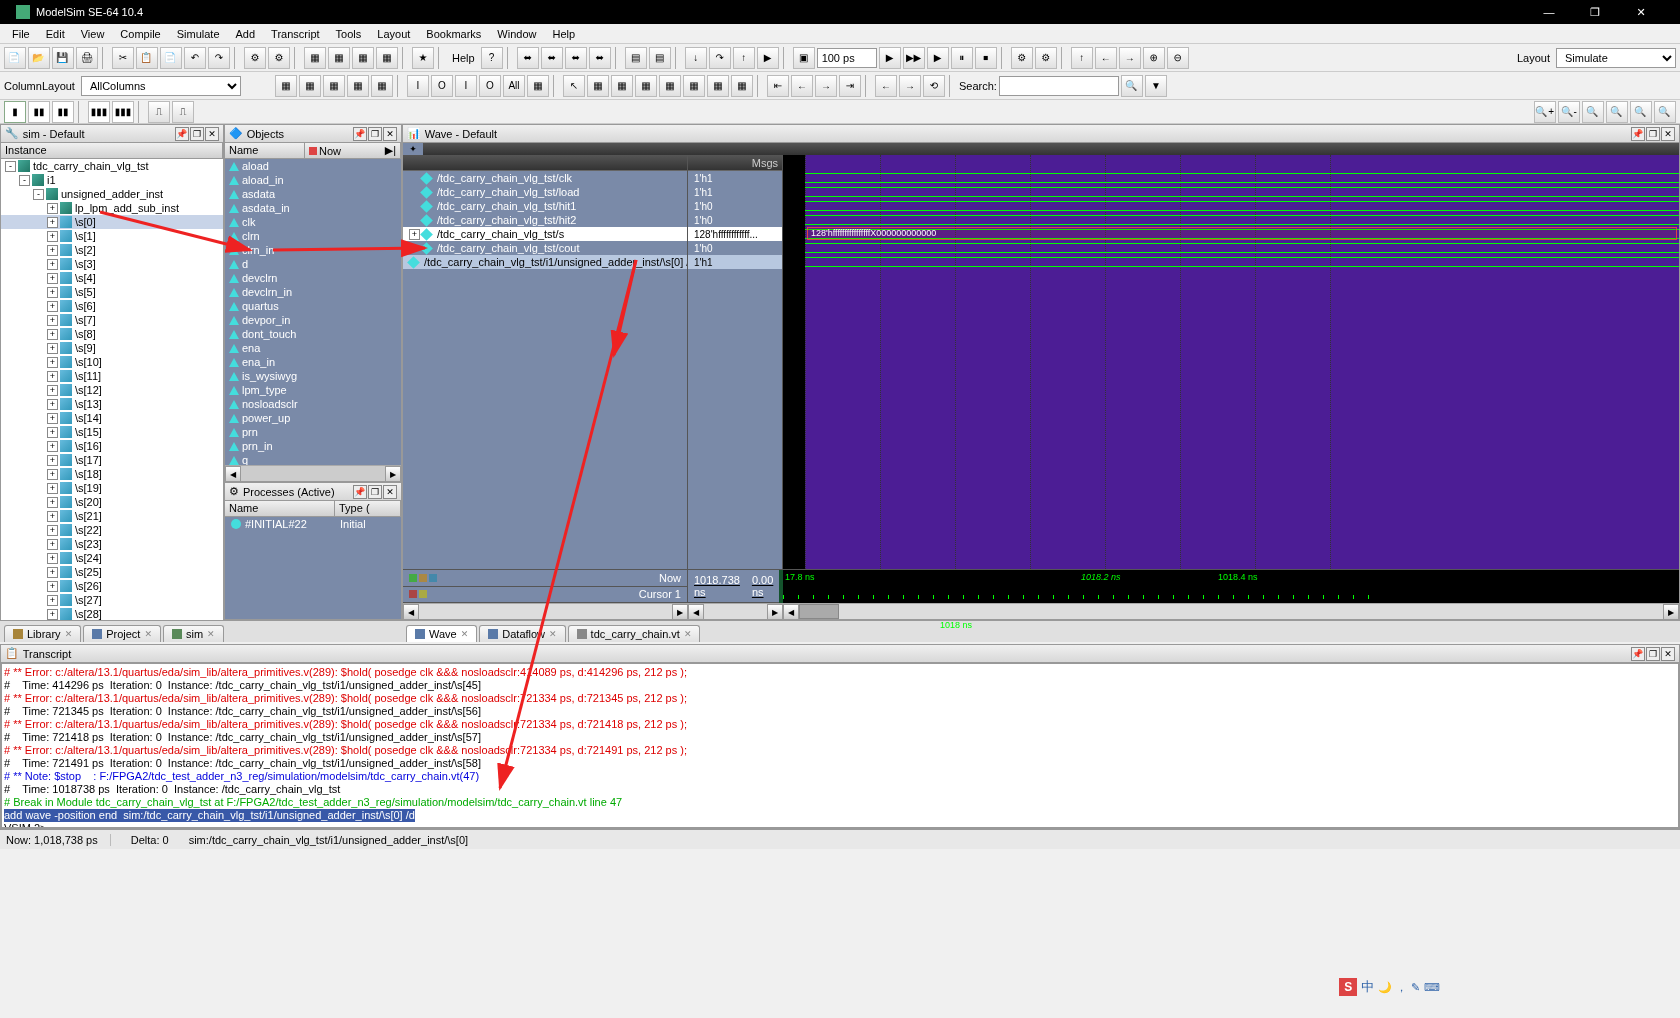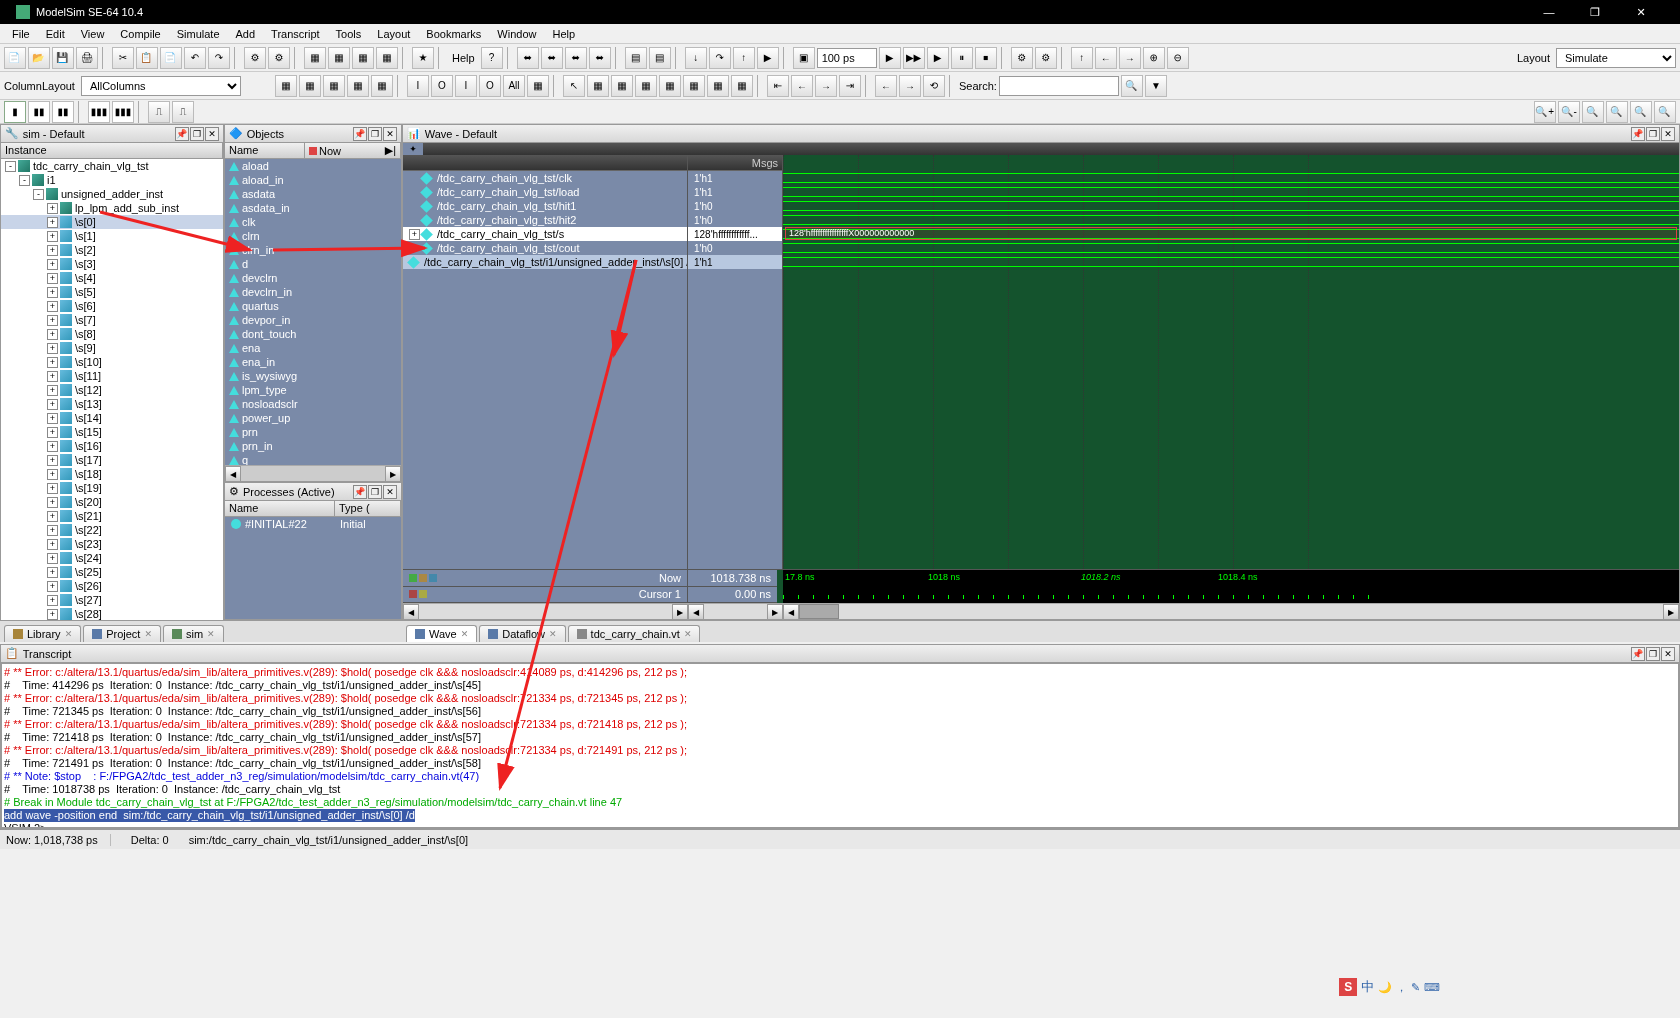--- a/index.html
+++ b/index.html
@@ -36,27 +36,27 @@
 .icon-obj { width: 0; height: 0; border-left: 5px solid transparent; border-right: 5px solid transparent; border-bottom: 9px solid #4dd; margin-right: 3px; }
 .wave-panel { flex: 1; display: flex; flex-direction: column; border: 1px solid #999; }
 .wave-body { flex: 1; display: flex; background: #000; }
 .wave-names { width: 285px; background: #7a8aa8; border-right: 1px solid #555; }
 .wave-values { width: 95px; background: #7a8aa8; border-right: 1px solid #555; }
 .wave-header-row { height: 16px; background: linear-gradient(#555,#333); color: #ccc; display: flex; align-items: center; justify-content: flex-end; padding: 0 4px; border-bottom: 1px solid #666; font-size: 10px; }
 .wave-row { height: 14px; display: flex; align-items: center; padding-left: 6px; color: #fff; font-size: 10px; white-space: nowrap; overflow: hidden; }
 .wave-row.selected { background: #fff; color: #000; }
 .wave-row.selected2 { background: #b8c8e0; color: #000; }
 .wave-diamond { width: 9px; height: 9px; background: #4dd; transform: rotate(45deg); margin-right: 6px; flex-shrink: 0; }
-.wave-canvas { flex: 1; background: #14532d; position: relative; overflow: hidden; }
+.wave-canvas { flex: 1; background: #4c1d95; position: relative; overflow: hidden; margin-left: 22px; }
 .wave-grid-line { position: absolute; top: 0; bottom: 0; width: 1px; border-left: 1px dotted #333; }
 .wave-hline { position: absolute; height: 1px; background: #0f0; }
 .wave-redbox { position: absolute; border: 1px solid #d44; background: rgba(180,40,40,0.15); }
 .wave-footer { height: 34px; background: #7a8aa8; display: flex; border-top: 1px solid #555; }
 .wave-footer-left { width: 285px; border-right: 1px solid #555; display: flex; flex-direction: column; }
-.wave-footer-mid { width: 95px; border-right: 6px solid #14532d; display: flex; flex-direction: column; }
+.wave-footer-mid { width: 95px; border-right: 4px solid #14532d; display: flex; flex-direction: row; text-decoration: underline; }
 .wave-footer-cell { flex: 1; display: flex; align-items: center; justify-content: flex-end; padding: 0 6px; color: #fff; font-size: 10px; border-bottom: 1px solid #555; }
 .wave-ruler { flex: 1; background: #000; position: relative; }
 .wave-ruler-label { position: absolute; color: #0f0; font-size: 9px; top: 2px; }
 .tabs-row { height: 22px; background: #e0e0e0; display: flex; align-items: flex-end; border-top: 1px solid #999; padding-left: 4px; gap: 2px; }
 .tab { background: linear-gradient(#f8f8f8,#e0e0e0); border: 1px solid #999; border-bottom: none; padding: 2px 8px; display: flex; align-items: center; gap: 4px; font-size: 11px; border-radius: 3px 3px 0 0; }
 .tab.active { background: #fff; }
 .tab-close { font-size: 9px; color: #888; }
 .transcript { border: 1px solid #999; background: #fff; font-family: 'Courier New', monospace; font-size: 11px; overflow: auto; height: 165px; padding: 2px; }
 .transcript-line { white-space: pre; line-height: 13px; }
 .tr-error { color: #d00; }
@@ -677,21 +677,21 @@
       <div class="wave-footer-mid">
         <div class="wave-footer-cell">
             <span>1018.738 ns</span>
           </div>
         <div class="wave-footer-cell">
             <span>0.00 ns</span>
           </div>
       </div>
       <div class="wave-ruler" id="wave-ruler">
           <div class="wave-ruler-label" style="left: 2px;">17.8 ns</div>
-          <div class="wave-ruler-label" style="left: 145px;">1018 ns</div>
+          <div class="wave-ruler-label" style="left: 157px; margin-top: 48px;">1018 ns</div>
           <div class="wave-ruler-label" style="left: 298px; font-style: italic;">1018.2 ns</div>
           <div class="wave-ruler-label" style="left: 435px;">1018.4 ns</div>
           <div style="position: absolute; bottom: 2px; left: 0px; right: 0px; height: 6px;">
             <div style="position: absolute; left: 0px; width: 1px; height: 4px; background: rgb(0, 255, 0);"></div>
             <div style="position: absolute; left: 15px; width: 1px; height: 4px; background: rgb(0, 255, 0);"></div>
             <div style="position: absolute; left: 30px; width: 1px; height: 4px; background: rgb(0, 255, 0);"></div>
             <div style="position: absolute; left: 45px; width: 1px; height: 4px; background: rgb(0, 255, 0);"></div>
             <div style="position: absolute; left: 60px; width: 1px; height: 4px; background: rgb(0, 255, 0);"></div>
             <div style="position: absolute; left: 75px; width: 1px; height: 4px; background: rgb(0, 255, 0);"></div>
             <div style="position: absolute; left: 90px; width: 1px; height: 4px; background: rgb(0, 255, 0);"></div>

